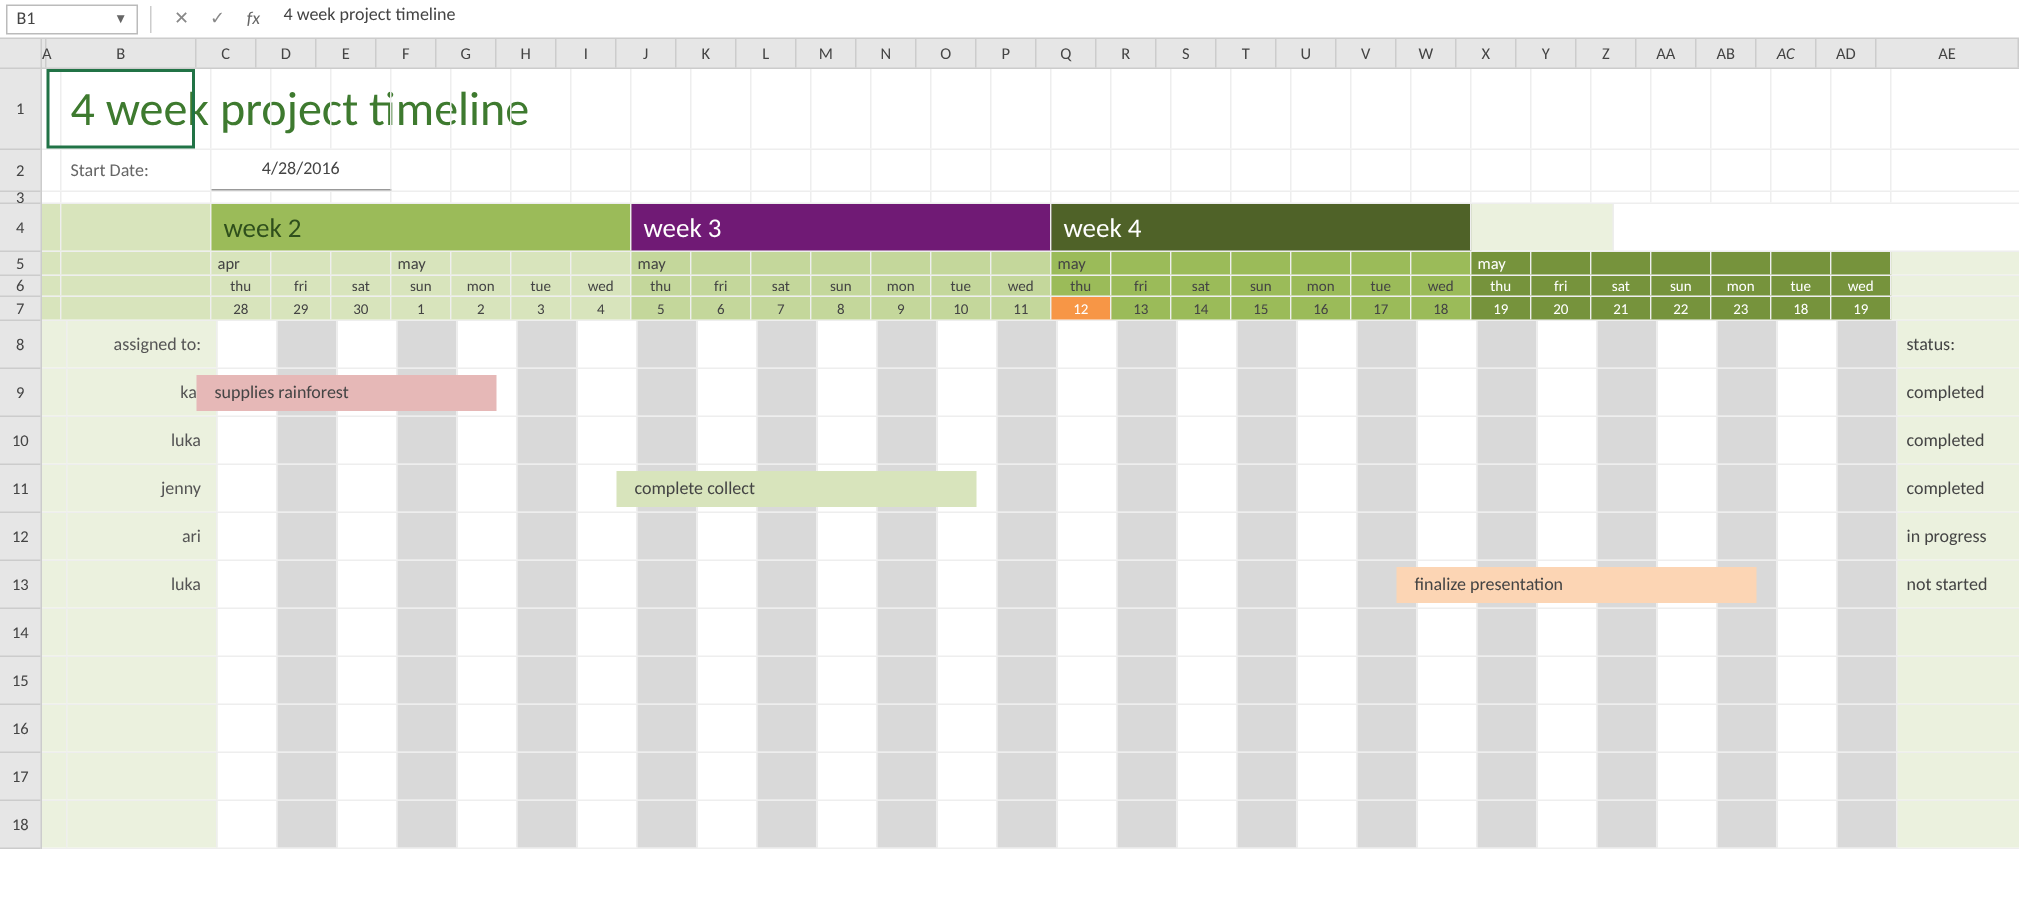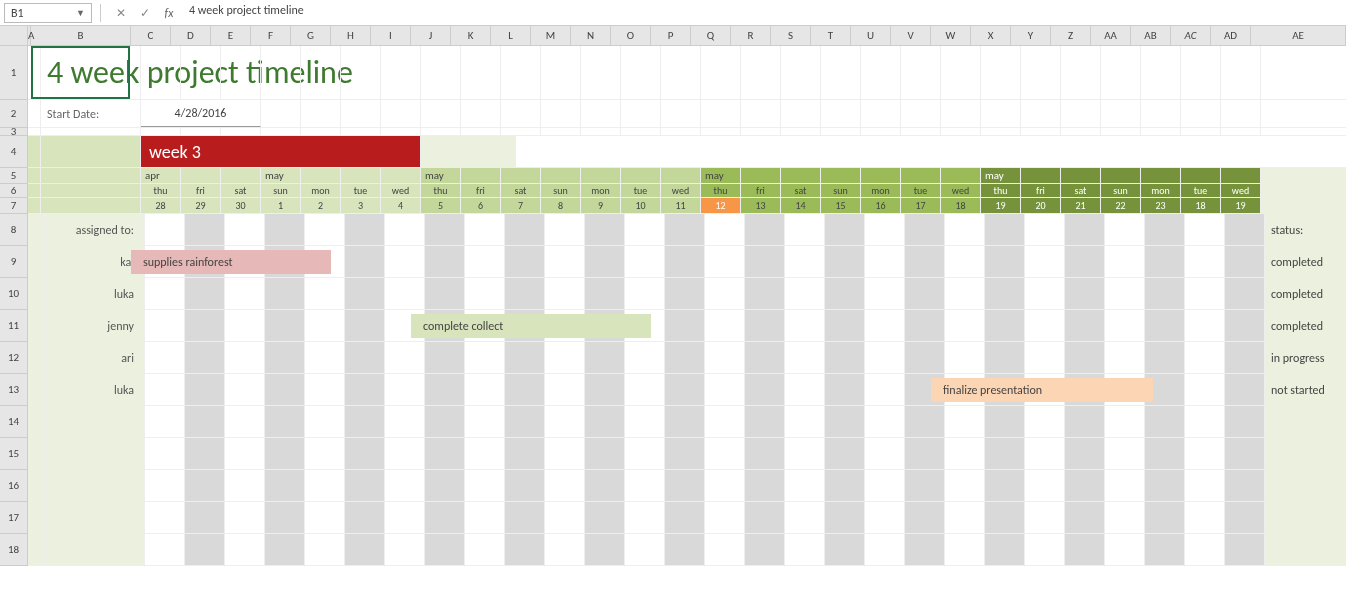--- a/index.html
+++ b/index.html
@@ -25,21 +25,21 @@
   .cells { position: absolute; left: 28px; top: 20px; }
   .row { display: flex; border-bottom: 1px solid #eee; }
   .cell { border-right: 1px solid #eee; display: flex; align-items: center; padding: 0 6px; font-size: 12px; overflow: visible; white-space: nowrap; }
   
   .title-cell { font-size: 32px; color: #3e7a2f; font-weight: 300; }
   .start-label { color: #666; }
   .start-date { color: #444; border-bottom: 1px solid #999; padding-bottom: 1px; }
   
   .wk1 { background: #d8e4bc; } .wk1-h { background: #c4d79b; color: #2f4f1c; }
   .wk2 { background: #c4d79b; } .wk2-h { background: #9bbb59; color: #2f4f1c; }
-  .wk3 { background: #9bbb59; } .wk3-h { background: #b91c1c; color: #fff; }
+  .wk3 { background: #9bbb59; } .wk3-h { background: #701a75; color: #fff; }
   .wk4 { background: #76933c; color: #fff; } .wk4-h { background: #4f6228; color: #fff; }
   
   .weeklabel { font-size: 18px; font-weight: 400; padding-left: 8px; }
   .monlabel { font-size: 11px; padding-left: 4px; }
   .dowlabel, .numlabel { font-size: 10px; justify-content: center; padding: 0; }
   .today { background: #f79646 !important; color: #fff; }
   
   .status-col { background: #ebf1de; }
   .assigned { background: #ebf1de; text-align: right; justify-content: flex-end; padding-right: 10px; color: #555; }
   .stripe { background: #d9d9d9; }
@@ -217,21 +217,23 @@
         <div class="cell " style="width: 40px; height: 100%;"></div>
         <div class="cell " style="width: 40px; height: 100%;"></div>
         <div class="cell " style="width: 40px; height: 100%;"></div>
         <div class="cell " style="width: 40px; height: 100%;"></div>
         <div class="cell " style="width: 40px; height: 100%;"></div>
         <div class="cell " style="width: 95px; height: 100%;"></div>
       </div>
       <div class="row" style="height: 32px;">
         <div class="cell wk1" style="width: 3px; height: 100%;"></div>
         <div class="cell wk1" style="width: 100px; height: 100%;"></div>
+        <div class="cell wk2-h weeklabel" style="width: 280px; height: 100%;">week 2</div>
         <div class="cell wk3-h weeklabel" style="width: 280px; height: 100%;">week 3</div>
+        <div class="cell wk4-h weeklabel" style="width: 280px; height: 100%;">week 4</div>
         <div class="cell status-col" style="width: 95px; height: 100%;"></div>
       </div>
       <div class="row" style="height: 16px;">
         <div class="cell wk1" style="width: 3px; height: 100%;"></div>
         <div class="cell wk1" style="width: 100px; height: 100%;"></div>
         <div class="cell wk1 monlabel" style="width: 40px; height: 100%;">apr</div>
         <div class="cell wk1 monlabel" style="width: 40px; height: 100%;"></div>
         <div class="cell wk1 monlabel" style="width: 40px; height: 100%;"></div>
         <div class="cell wk1 monlabel" style="width: 40px; height: 100%;">may</div>
         <div class="cell wk1 monlabel" style="width: 40px; height: 100%;"></div>
@@ -518,21 +520,21 @@
         <div class="cell stripe" style="width: 40px; height: 100%;"></div>
         <div class="cell " style="width: 40px; height: 100%;"></div>
         <div class="cell stripe" style="width: 40px; height: 100%;"></div>
         <div class="cell " style="width: 40px; height: 100%;"></div>
         <div class="cell stripe" style="width: 40px; height: 100%;"></div>
         <div class="cell " style="width: 40px; height: 100%;"></div>
         <div class="cell stripe" style="width: 40px; height: 100%;"></div>
         <div class="cell " style="width: 40px; height: 100%;"></div>
         <div class="cell stripe" style="width: 40px; height: 100%;"></div>
         <div class="cell status-col" style="width: 95px; height: 100%;">not started</div>
-        <div class="task-bar bar-finalize" style="left: 903px; width: 222px; top: 4px;">finalize presentation</div>
+        <div class="task-bar bar-finalize" style="left: 903px; width: 240px; top: 4px;">finalize presentation</div>
       </div>
       <div class="row" style="height: 32px;">
         <div class="cell assigned" style="width: 3px; height: 100%;"></div>
         <div class="cell assigned" style="width: 100px; height: 100%;"></div>
         <div class="cell " style="width: 40px; height: 100%;"></div>
         <div class="cell stripe" style="width: 40px; height: 100%;"></div>
         <div class="cell " style="width: 40px; height: 100%;"></div>
         <div class="cell stripe" style="width: 40px; height: 100%;"></div>
         <div class="cell " style="width: 40px; height: 100%;"></div>
         <div class="cell stripe" style="width: 40px; height: 100%;"></div>

